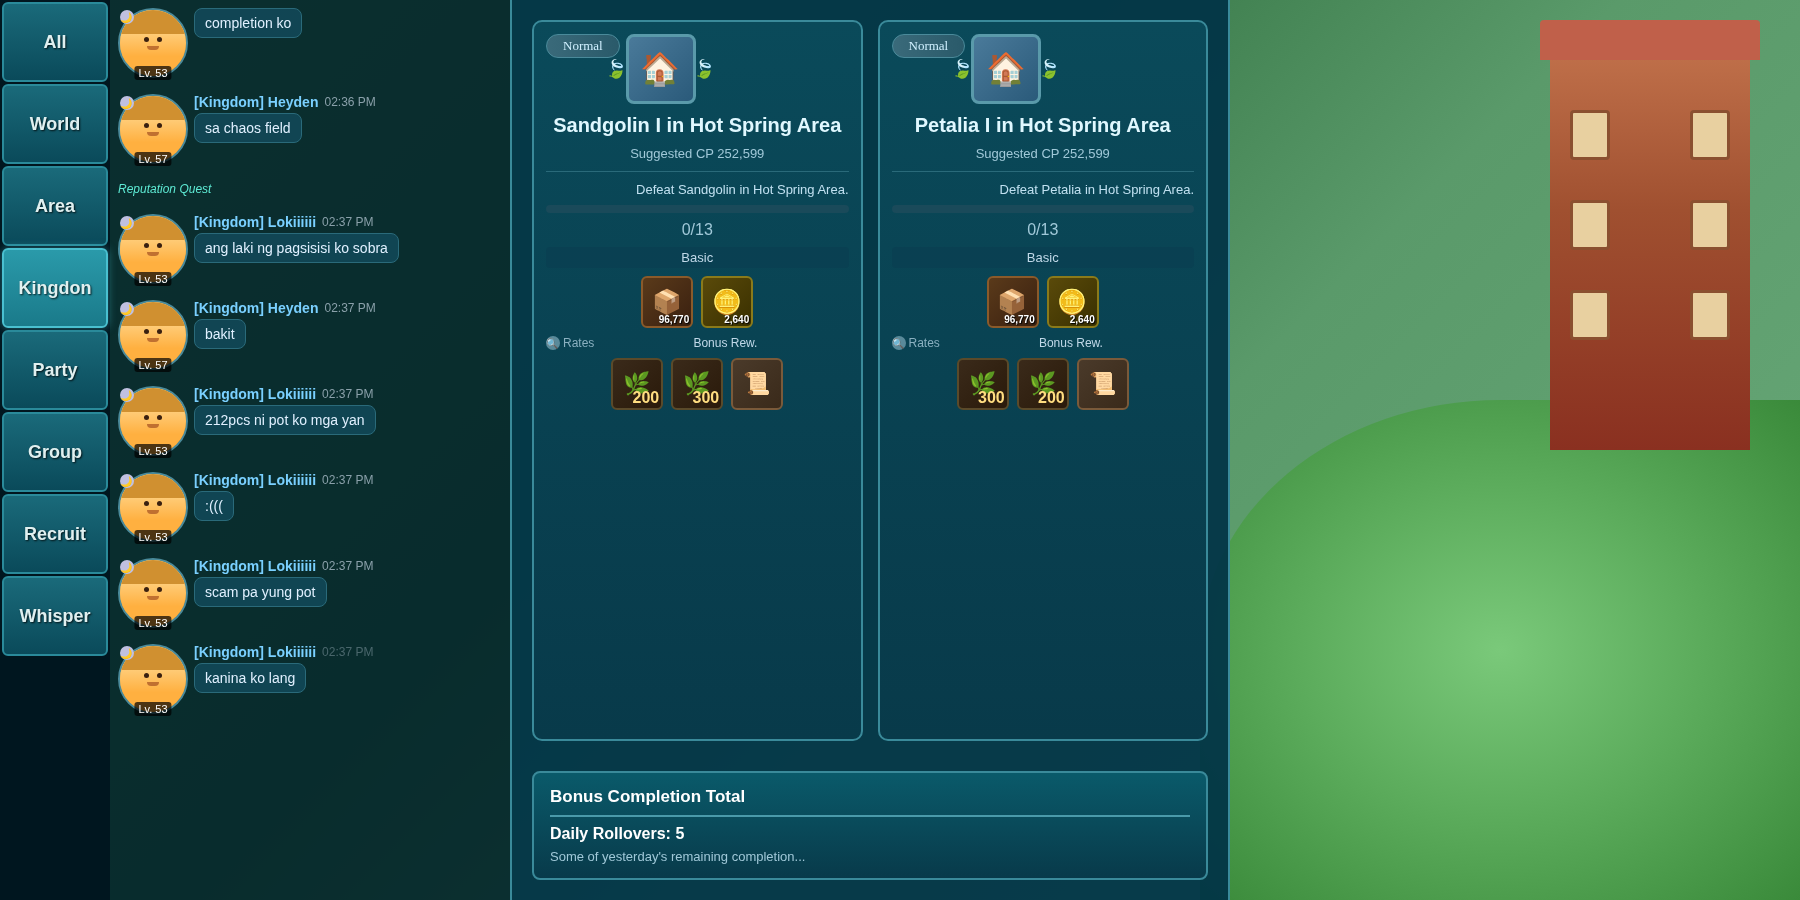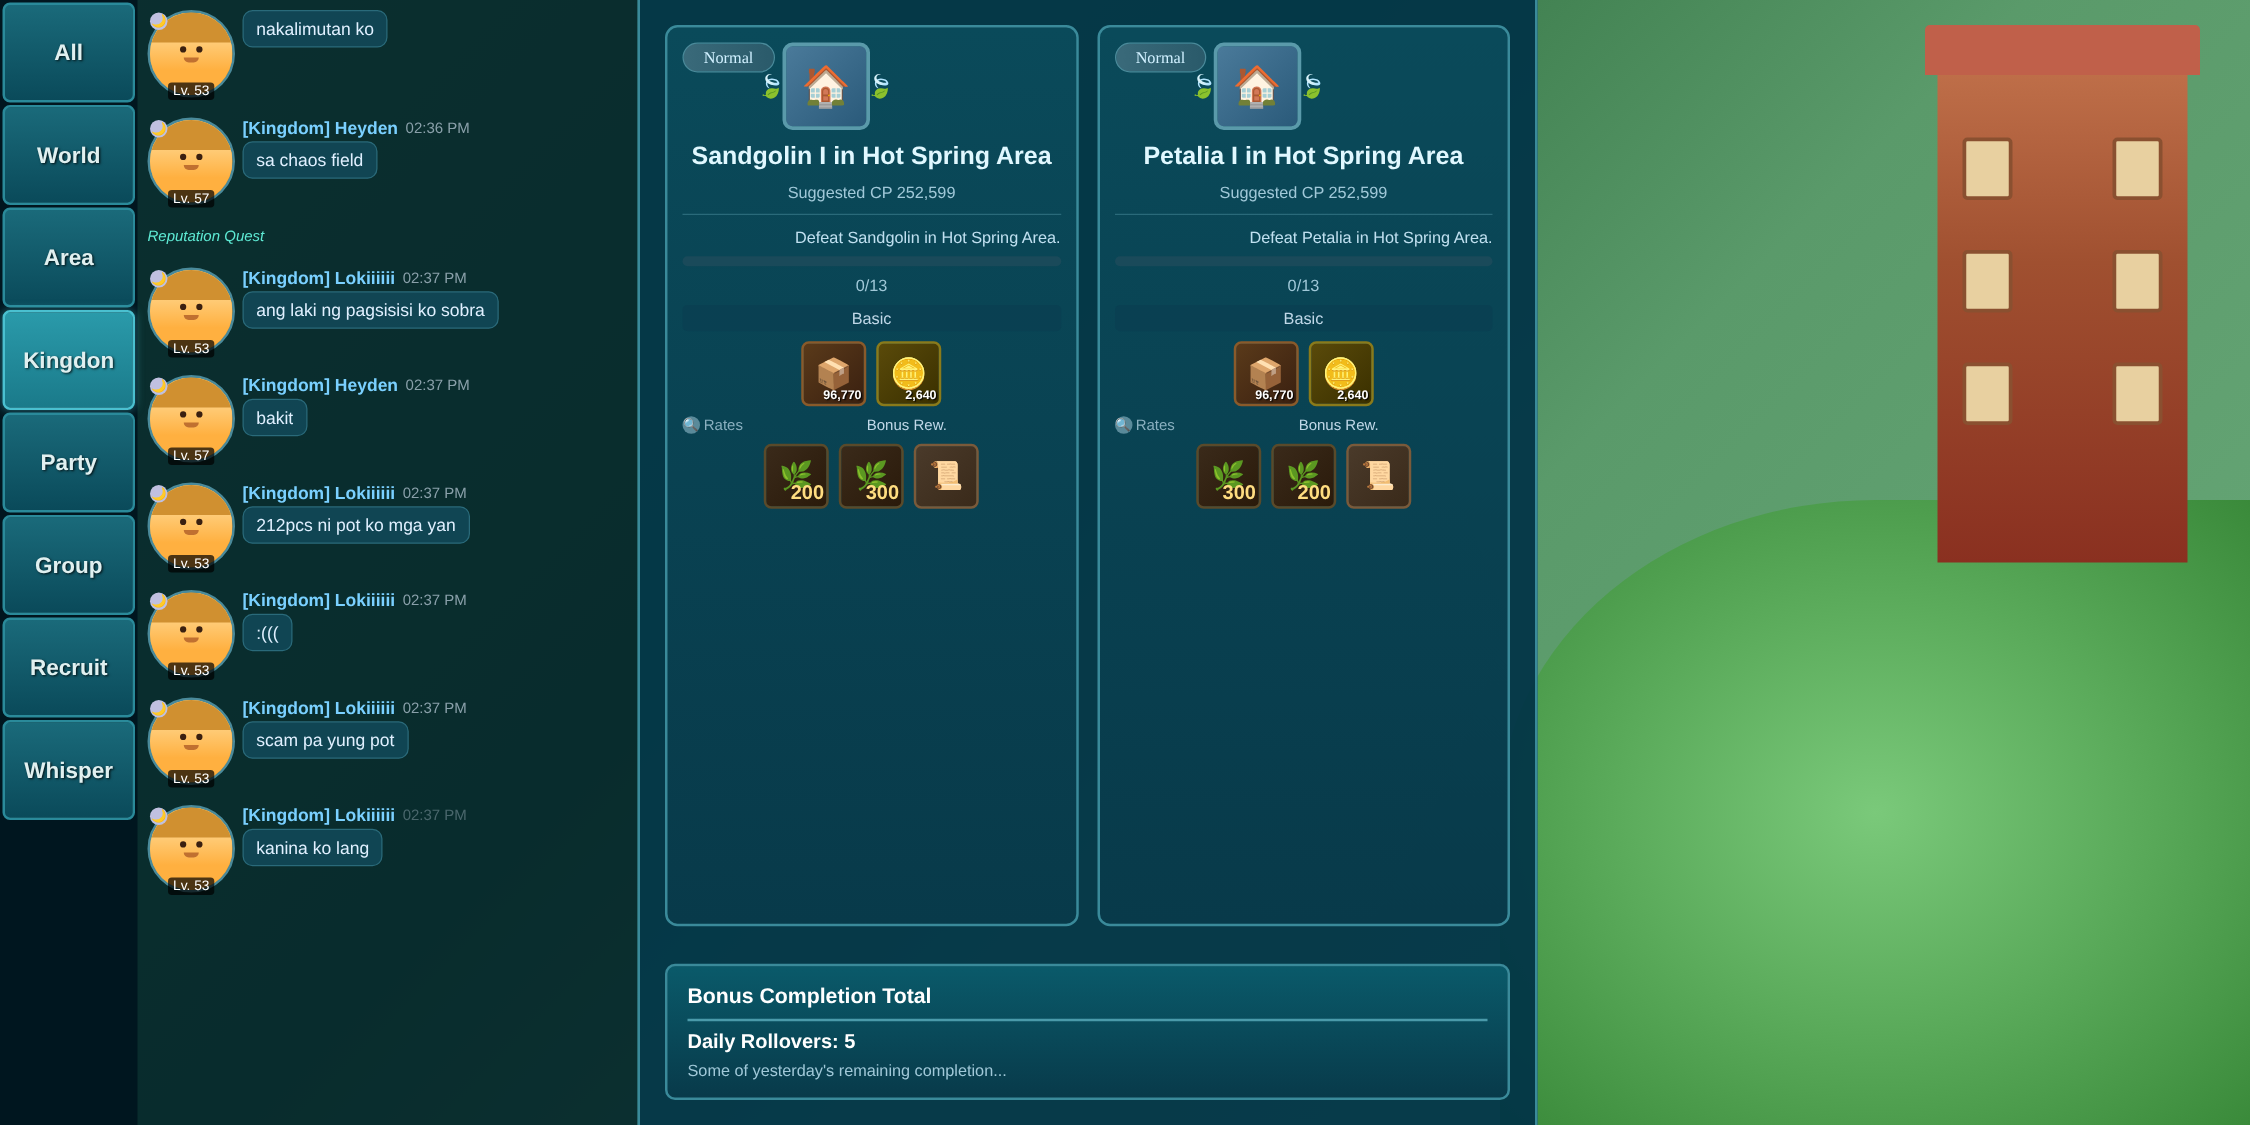--- a/index.html
+++ b/index.html
@@ -347,21 +347,21 @@
     }
 
     .quest-progress-fill {
       height: 100%;
       background: linear-gradient(90deg, #3a9aaa, #2a7a8a);
       border-radius: 4px;
     }
 
     .quest-progress-text {
       color: #a0c8d8;
-      font-size: 13px;
+      font-size: 16px;
       text-align: center;
     }
 
     .basic-label {
       color: #c0d8e8;
       font-size: 13px;
       text-align: center;
       background: rgba(10, 60, 80, 0.5);
       padding: 3px;
       border-radius: 4px;
@@ -541,21 +541,21 @@
               <div class="avatar-eye"></div>
               <div class="avatar-eye"></div>
             </div>
             <div class="avatar-mouth"></div>
           </div>
         </div>
         <div class="avatar-level">Lv. 53</div>
         <div class="moon-icon">🌙</div>
       </div>
       <div class="msg-content">
-        <div class="msg-bubble">nakalimutan ko</div>
+        <div class="msg-bubble">completion ko</div>
       </div>
     </div>
 
     <div class="chat-message">
       <div class="avatar-wrapper">
         <div class="avatar">
           <div class="avatar-face">
             <div class="avatar-hair"></div>
             <div class="avatar-eyes">
               <div class="avatar-eye"></div>

